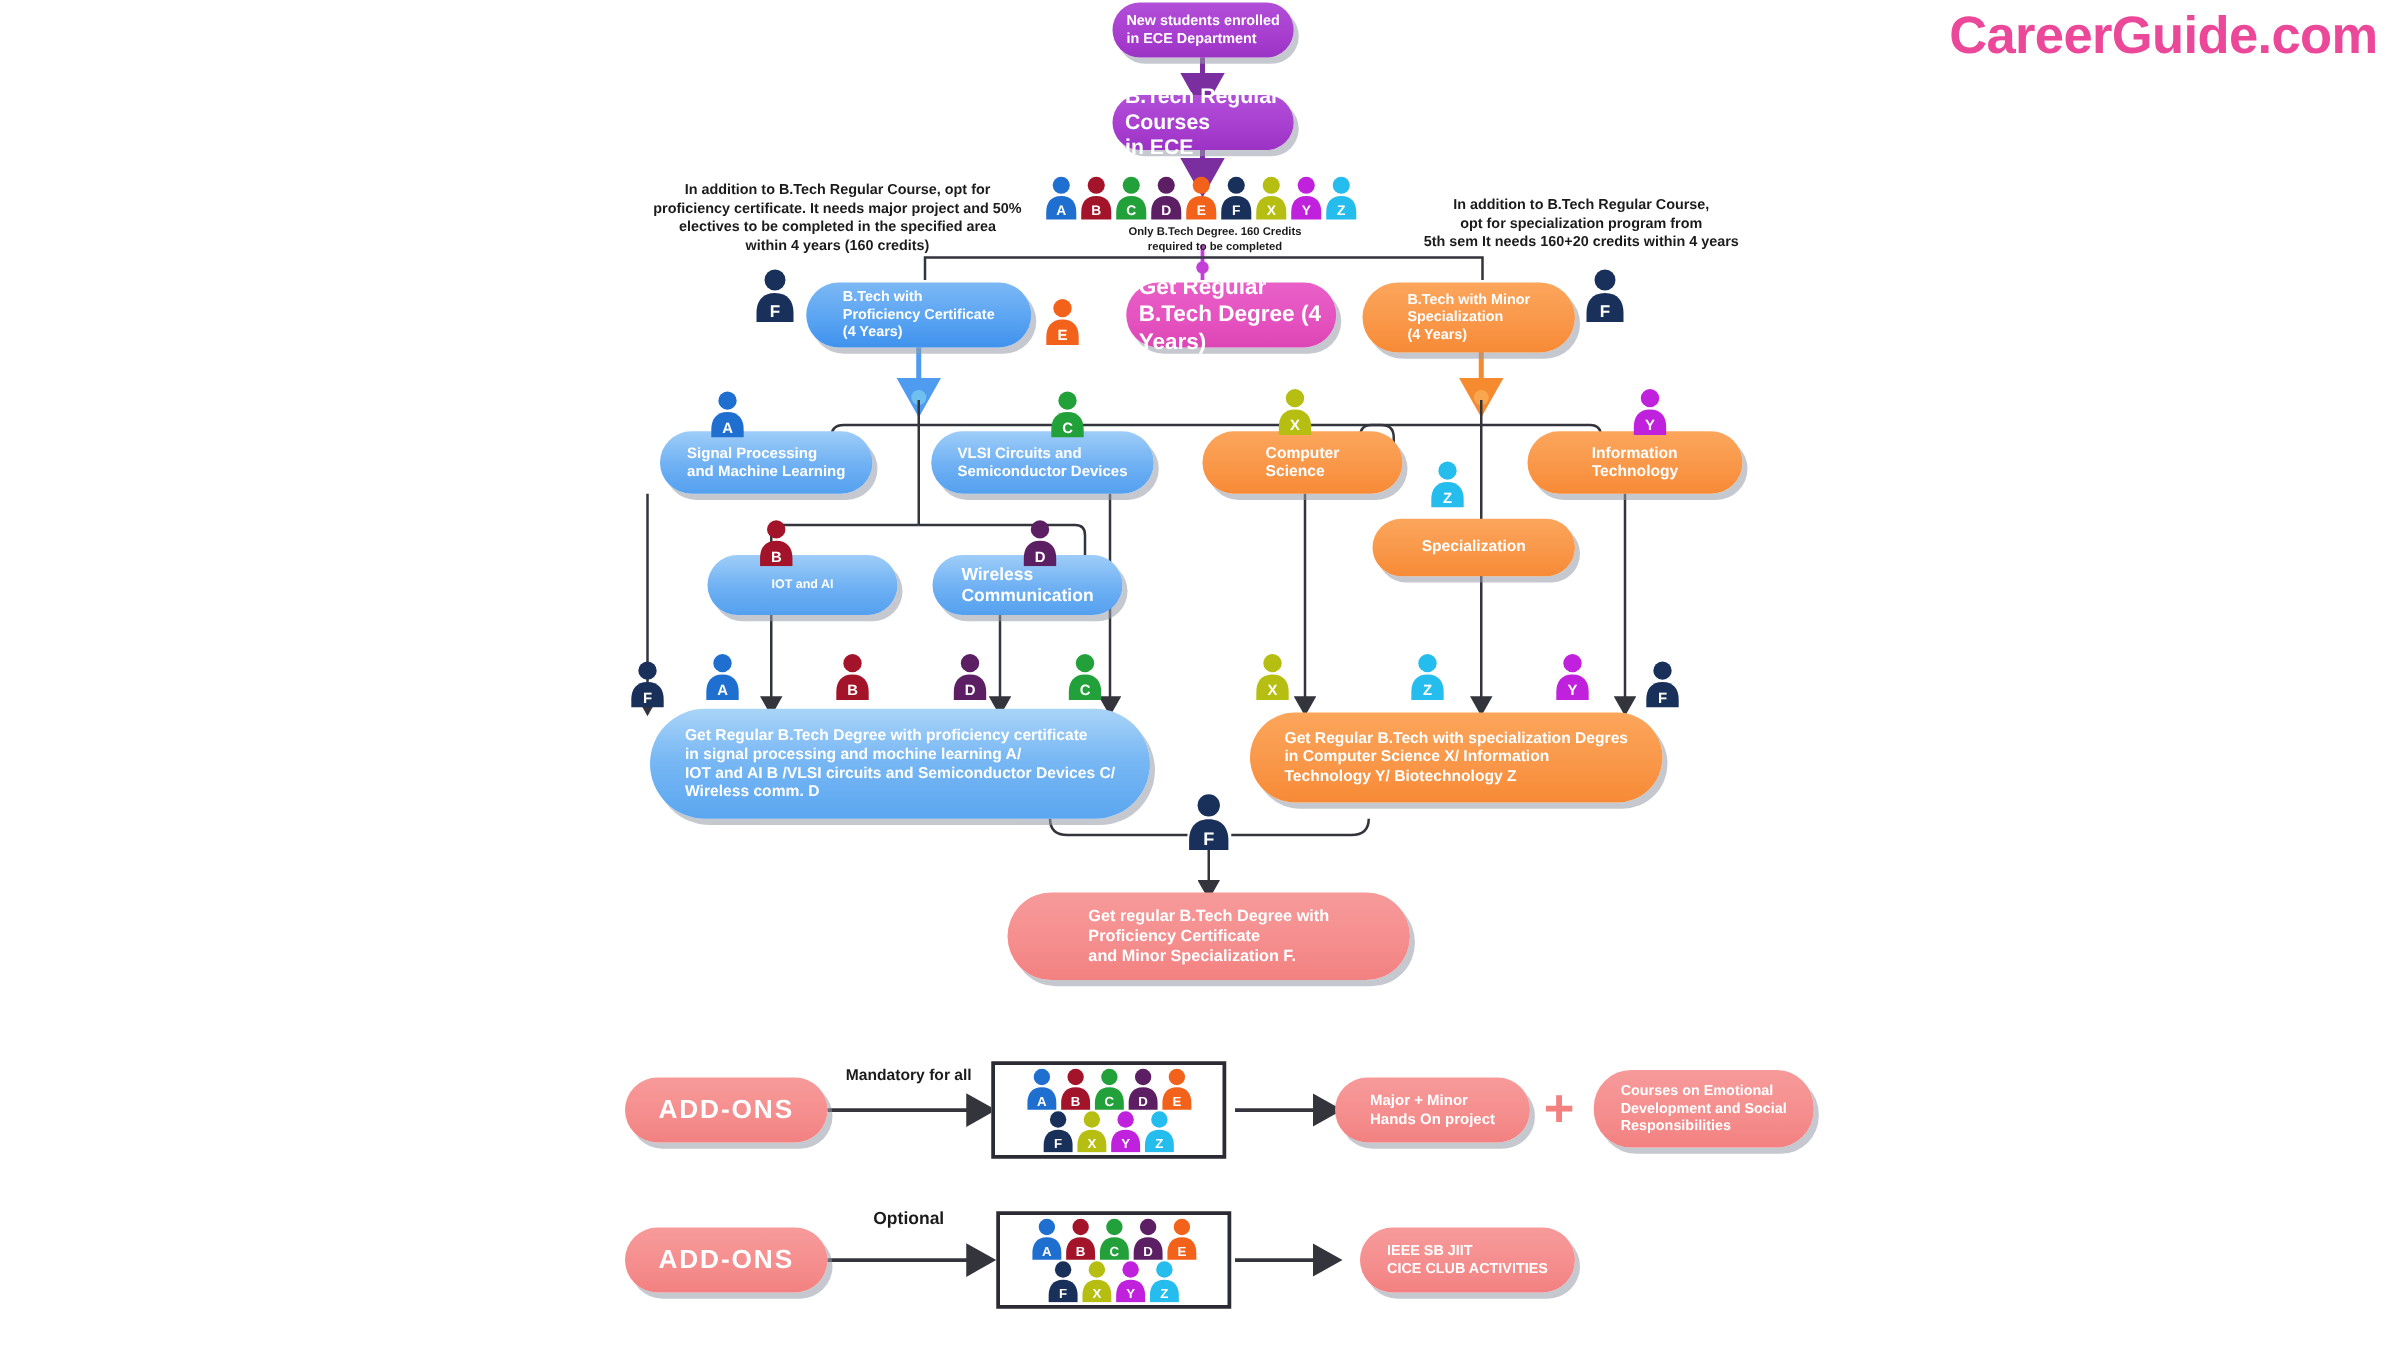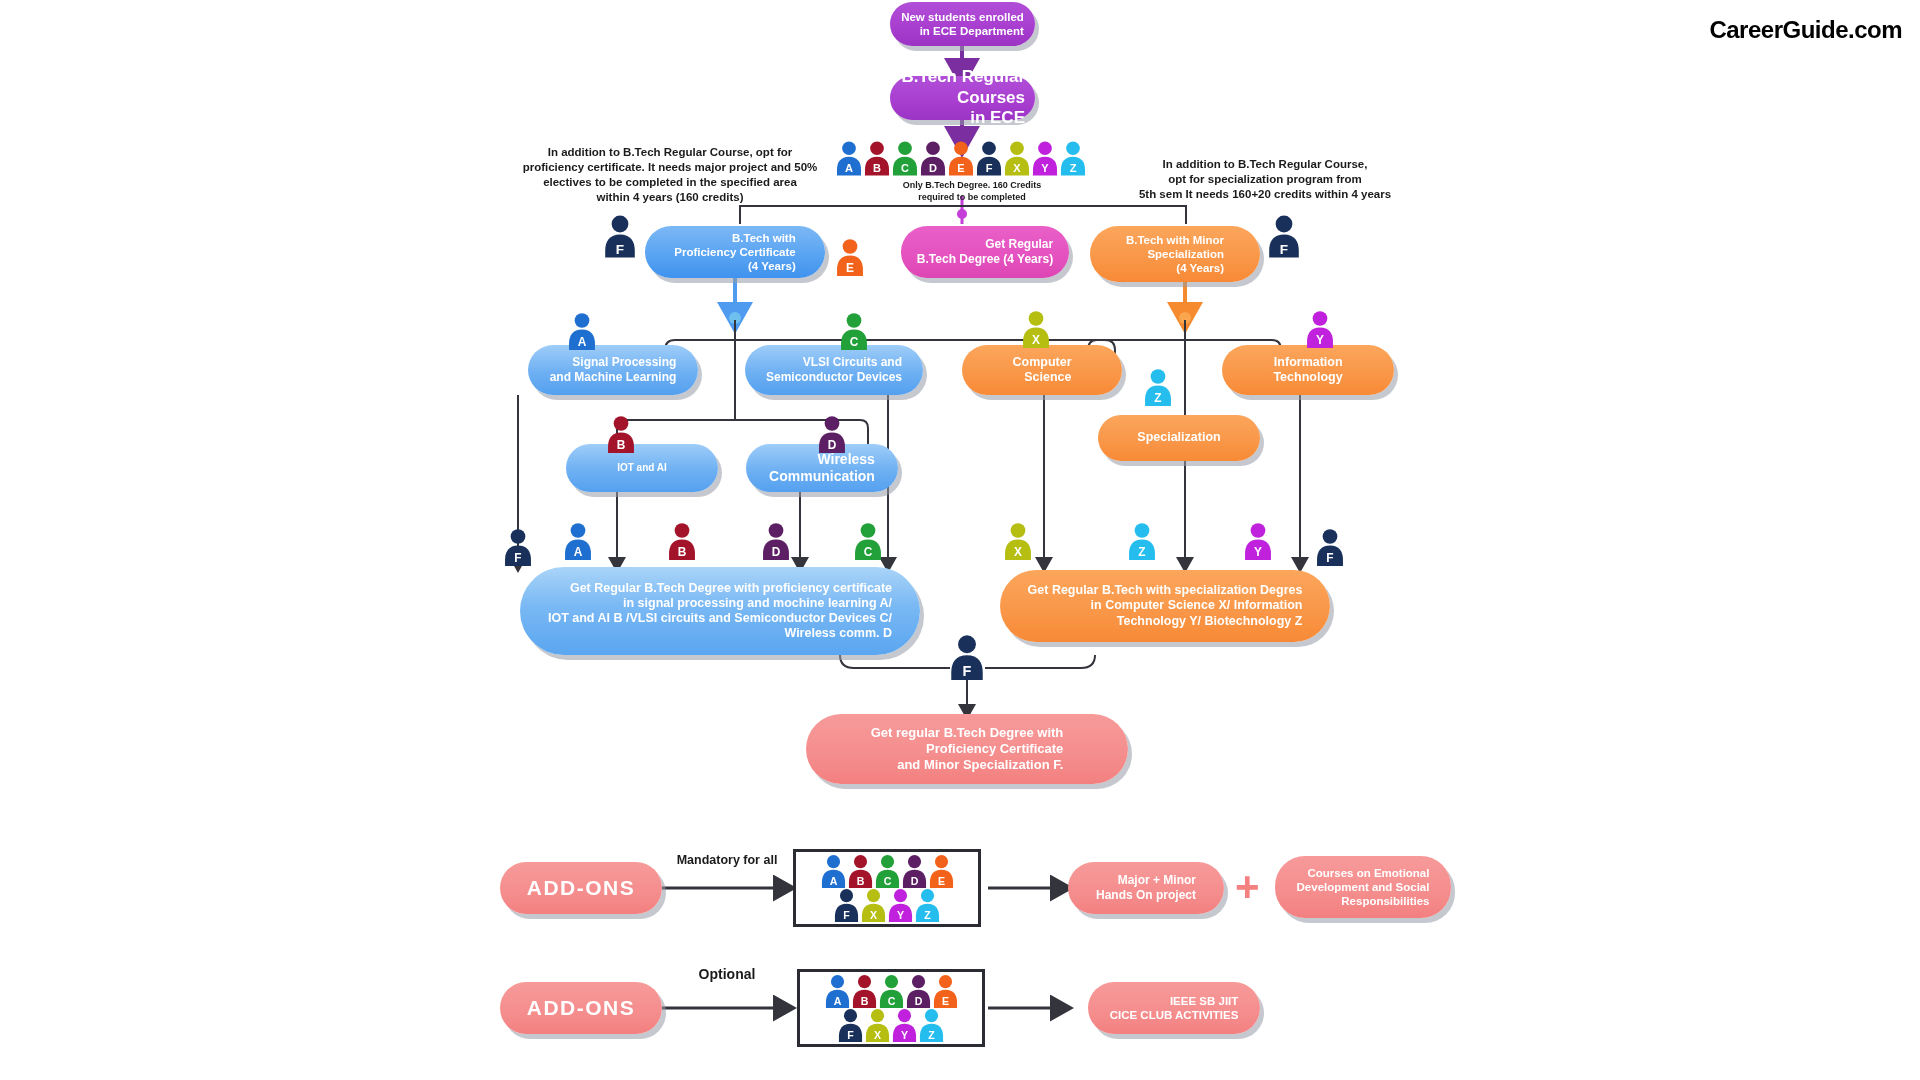--- a/index.html
+++ b/index.html
@@ -12,35 +12,35 @@
   }
   #canvas {
     position: relative;
     width: 1920px; height: 1080px;
     background: #ffffff;
   }
 
   
   .logo {
     position: absolute;
-    right: 18px; top: 16px;
-    font-size: 24px;
+    right: 18px; top: 4px;
+    font-size: 42px;
     font-weight: 800;
     letter-spacing: -0.5px;
-    color: #000000;
+    color: #ec4899;
     font-family: "Liberation Sans", sans-serif;
   }
 
   
   .node {
     position: absolute;
     display: flex;
     align-items: center;
     justify-content: center;
-    text-align: right;
+    text-align: left;
     color: #ffffff;
     font-weight: 700;
     line-height: 1.22;
     border-radius: 999px;
     box-shadow: 4px 5px 0 0 rgba(150,155,165,0.55);
     padding: 4px 10px;
     white-space: pre-line;
     z-index: 5;
   }
   .node.purple  { background: linear-gradient(180deg,#b14fd8 0%, #a93fd0 55%, #9b33c4 100%); }
@@ -252,21 +252,21 @@
 within 4 years (160 credits)</div>
 
   <div class="note" style="left:1100px; top:157px; width:330px; font-size:11.5px;">In addition to B.Tech Regular Course,
 opt for specialization program from
 5th sem It needs 160+20 credits within 4 years</div>
 
   <div class="node blue" style="left:645px; top:226px; width:180px; height:52px; font-size:11.5px;">B.Tech with
 Proficiency Certificate
 (4 Years)</div>
 
-  <div class="node magenta" style="left:901px; top:226px; width:168px; height:52px; font-size:12px;">Get  Regular
+  <div class="node magenta" style="left:901px; top:226px; width:168px; height:52px; font-size:18px;">Get  Regular
 B.Tech Degree (4 Years)</div>
 
   <div class="node orange" style="left:1090px; top:226px; width:170px; height:56px; font-size:11.5px;">B.Tech with Minor
 Specialization
 (4 Years)</div>
 
   <div class="person" style="left:604px; top:214px; width:32px; height:44px;">
       <svg viewBox="0 0 40 54" width="32" height="44" style="display:block">
       <circle cx="20" cy="12" r="10.5" fill="#18305a"></circle>
       <path d="M20,25 C7,25 1.5,33.5 1.5,45 L1.5,54 L38.5,54 L38.5,45 C38.5,33.5 33,25 20,25 Z" fill="#18305a"></path>

